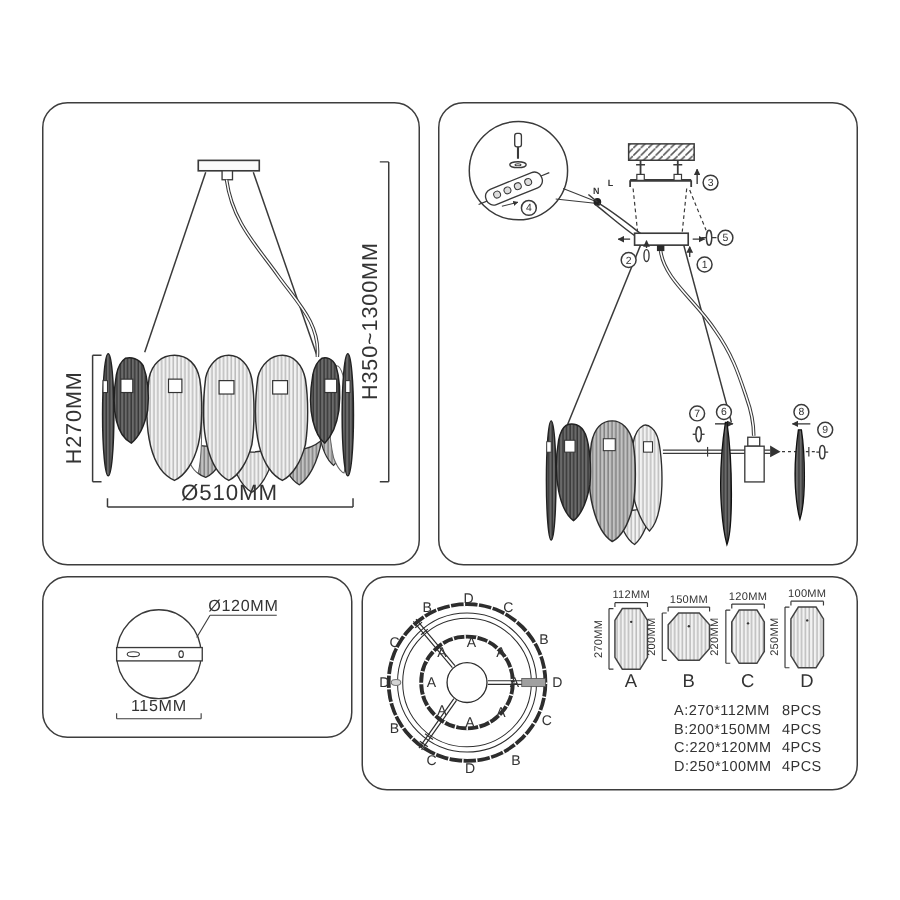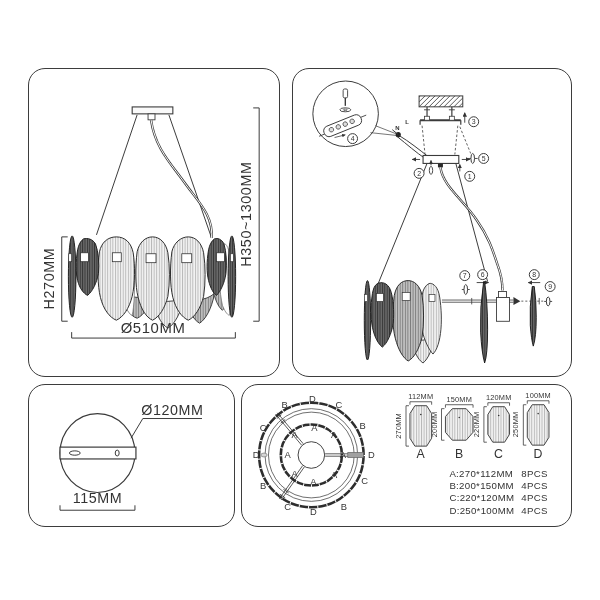--- a/index.html
+++ b/index.html
@@ -2,21 +2,21 @@
 <html><head>
 <meta charset="utf-8">
 <style>
   html,body{margin:0;padding:0;background:#ffffff;}
   .sheet{position:relative;width:600px;height:600px;background:#ffffff;overflow:hidden;
          font-family:"Liberation Sans", sans-serif;color:#333;}
   .panel{position:absolute;background:#fff;border:1.4px solid #3d3d3d;border-radius:17px;box-sizing:border-box;}
   .panel svg{position:absolute;left:0;top:0;width:100%;height:100%;}
   #panel-front{left:28px;top:68px;width:252px;height:309px;}
   #panel-assembly{left:292px;top:68px;width:280px;height:309px;}
-  #panel-canopy{left:28px;top:384px;width:207px;height:143px;}
+  #panel-canopy{left:28px;top:384px;width:207px;height:108px;}
   #panel-parts{left:241px;top:384px;width:331px;height:143px;}
   text{font-family:"Liberation Sans", sans-serif;fill:#333;}
   .dim{font-size:14.5px;letter-spacing:0.6px;}
   .dimbig{font-size:15px;letter-spacing:0.6px;}
   .tiny{font-size:7.5px;letter-spacing:0.2px;}
   .letter{font-size:12.5px;letter-spacing:0.4px;}
   .ring{font-size:9.5px;}
   .spec{font-size:9.8px;letter-spacing:0.3px;}
   .callout{font-size:7px;}
   .wirelbl{font-size:6px;font-weight:bold;}

